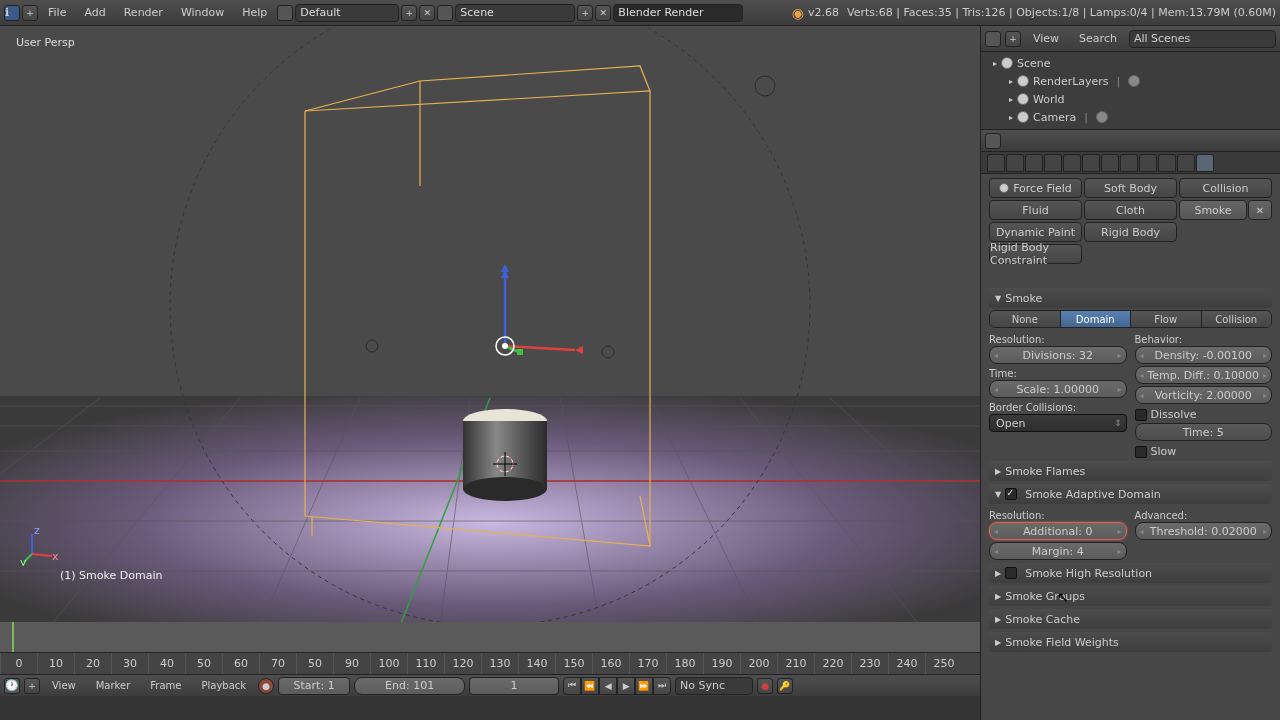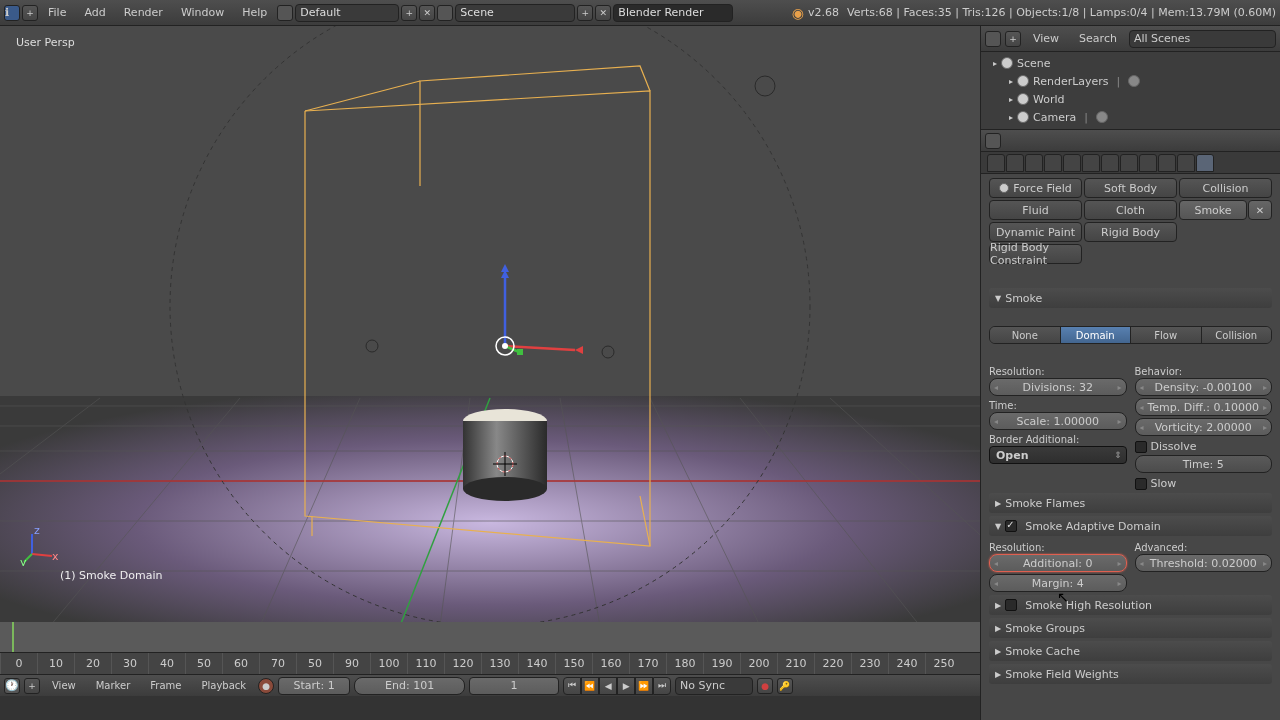--- a/index.html
+++ b/index.html
@@ -20,30 +20,30 @@
 .ol-row { display:flex; align-items:center; height:18px; padding-left:20px; gap:4px; }
 .tabs { display:flex; height:22px; background:#3a3a3a; border-bottom:1px solid #222; gap:1px; padding:2px 6px 0; }
 .tab { width:18px; height:18px; background:#444; border:1px solid #222; border-radius:3px 3px 0 0; cursor:pointer; }
 .tab.active { background:#5a6576; }
 .props { padding:4px 8px; overflow-y:auto; flex:1; }
 .btn-grid { display:grid; grid-template-columns:1fr 1fr 1fr; gap:2px; margin-bottom:24px; }
 .phys-btn { background:linear-gradient(#555,#454545); border:1px solid #222; border-radius:4px; height:20px; display:flex; align-items:center; justify-content:center; gap:4px; cursor:pointer; font-size:10px; }
 .phys-btn.x { background:linear-gradient(#666,#555); }
 .panel-h { background:linear-gradient(#4c4c4c,#3e3e3e); height:20px; display:flex; align-items:center; padding:0 6px; gap:4px; border-radius:3px; margin:3px 0 2px; cursor:pointer; font-size:11px; }
 .panel-h .tri { font-size:8px; }
-.seg { display:flex; height:18px; border:1px solid #222; border-radius:6px; overflow:hidden; margin:18px 0; }
+.seg { display:flex; height:18px; border:1px solid #222; border-radius:6px; overflow:hidden; margin:2px 0; }
 .seg div { flex:1; text-align:center; line-height:17px; background:linear-gradient(#555,#454545); border-right:1px solid #222; cursor:pointer; font-size:10px; }
 .seg div:last-child { border-right:none; }
 .seg div.active { background:linear-gradient(#5880b0,#436690); color:#fff; }
 .lbl { font-size:10px; color:#ccc; margin:4px 0 1px; }
 .num-field { background:linear-gradient(#6a6a6a,#5c5c5c); border:1px solid #222; border-radius:8px; height:18px; display:flex; align-items:center; justify-content:center; font-size:10px; color:#eee; position:relative; cursor:ew-resize; }
 .num-field.hl { border-color:#e06050; box-shadow:0 0 2px #e06050; }
 .num-field .ar { position:absolute; font-size:8px; color:#888; }
 .num-field .ar.l { left:4px; } .num-field .ar.r { right:4px; }
-.dd-field { background:linear-gradient(#3a3a3a,#2e2e2e); border:1px solid #111; border-radius:4px; height:18px; display:flex; align-items:center; padding:0 6px; font-size:10px; position:relative; cursor:pointer;font-weight:bold; }
+.dd-field { background:linear-gradient(#3a3a3a,#2e2e2e); border:1px solid #111; border-radius:4px; height:18px; display:flex; align-items:center; padding:0 6px; font-size:10px; position:relative; cursor:pointer; }
 .dd-field::after { content:"⇕"; position:absolute; right:4px; font-size:9px; color:#888; }
 .chk { width:12px; height:12px; background:#2a2a2a; border:1px solid #111; border-radius:2px; display:inline-block; vertical-align:middle; margin-right:4px; position:relative; }
 .chk.on::after { content:"✓"; position:absolute; top:-2px; left:0; font-size:10px; color:#ddd; }
 .cols { display:grid; grid-template-columns:1fr 1fr; gap:8px; }
 .vp-footer { position:absolute; bottom:22px; left:0; right:0; height:26px; background:linear-gradient(#4e4e4e,#3c3c3c); border-top:1px solid #222; display:flex; align-items:center; padding:0 4px; gap:4px; }
 .timeline { position:absolute; bottom:0; left:0; width:980px; height:96px; background:#515151; }
 .tl-ruler { height:22px; background:#444; border-top:1px solid #222; position:absolute; bottom:22px; left:0; right:0; display:flex; font-size:9px; color:#aaa; }
 .tl-ruler div { width:37px; text-align:center; line-height:22px; border-left:1px solid #555; }
 .tl-bar { position:absolute; bottom:44px; left:0; right:0; top:0; background:#5a5a5a; }
 .tl-cursor { position:absolute; left:12px; top:0; bottom:0; width:2px; background:#7bb85c; }
@@ -75,21 +75,21 @@
       <span class="val">Default</span>
     </div>
   <span class="mini">+</span>
   <span class="mini">✕</span>
   <span class="sq-ico"></span>
   <div class="hdr-dd" style="width:120px">
       <span class="val">Scene</span>
     </div>
   <span class="mini">+</span>
   <span class="mini">✕</span>
-  <div class="hdr-dd" style="width:120px;background:#2a2a2a">
+  <div class="hdr-dd" style="width:130px;background:#2a2a2a">
       <span class="val">Blender Render</span>
     </div>
   <div class="stats">
     <span style="color:#e8a04a;font-size:14px">◉</span>
     <span>v2.68</span>
     <span style="margin-left:4px">Verts:68 | Faces:35 | Tris:126 | Objects:1/8 | Lamps:0/4 | Mem:13.79M (0.60M)</span>
   </div>
 </div>
 
 <div class="main">
@@ -404,21 +404,21 @@
               <span class="ar l">◂</span>
               <span>Divisions: 32</span>
               <span class="ar r">▸</span>
             </div>
           <div class="lbl">Time:</div>
           <div class="num-field">
               <span class="ar l">◂</span>
               <span>Scale: 1.00000</span>
               <span class="ar r">▸</span>
             </div>
-          <div class="lbl">Border Additional:</div>
+          <div class="lbl">Border Collisions:</div>
           <div class="dd-field">
               <span>Open</span>
             </div>
         </div>
         <div>
           <div class="lbl">Behavior:</div>
           <div class="num-field">
               <span class="ar l">◂</span>
               <span>Density: -0.00100</span>
               <span class="ar r">▸</span>

